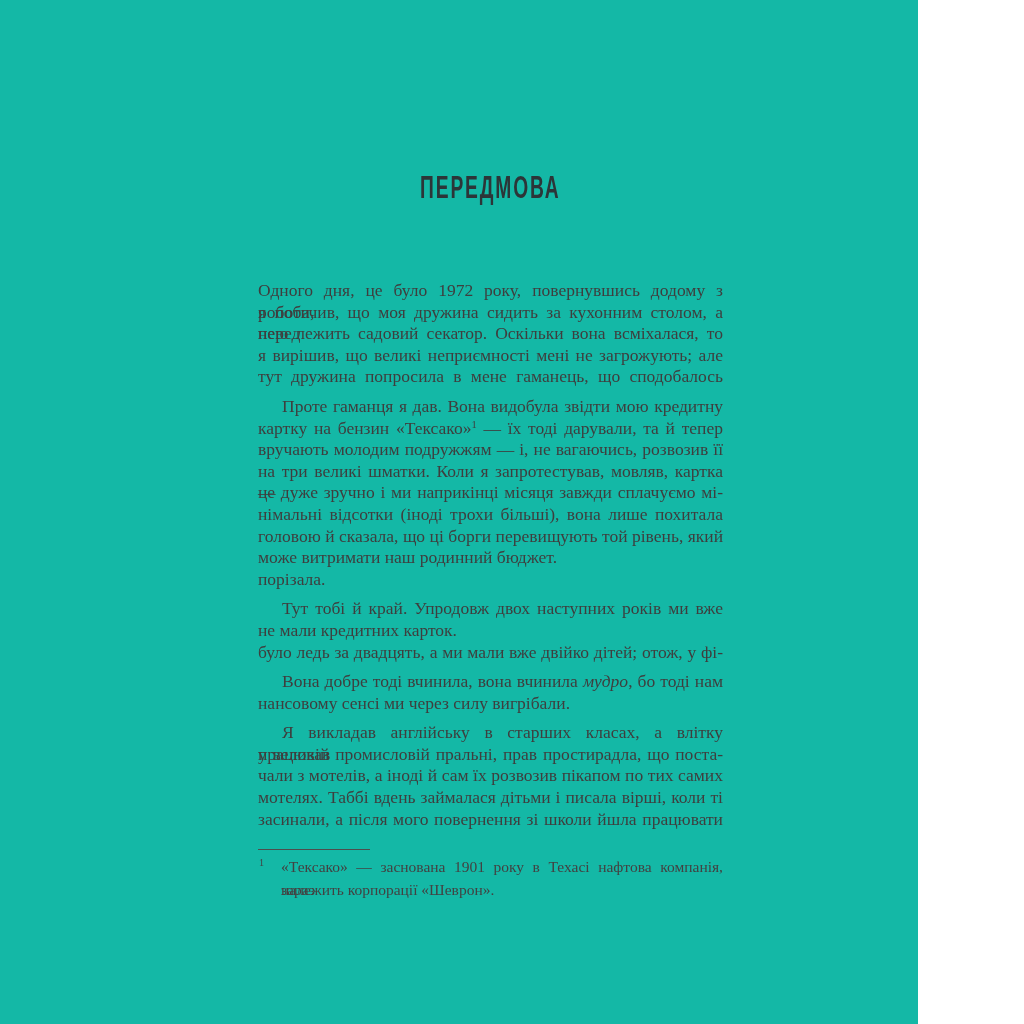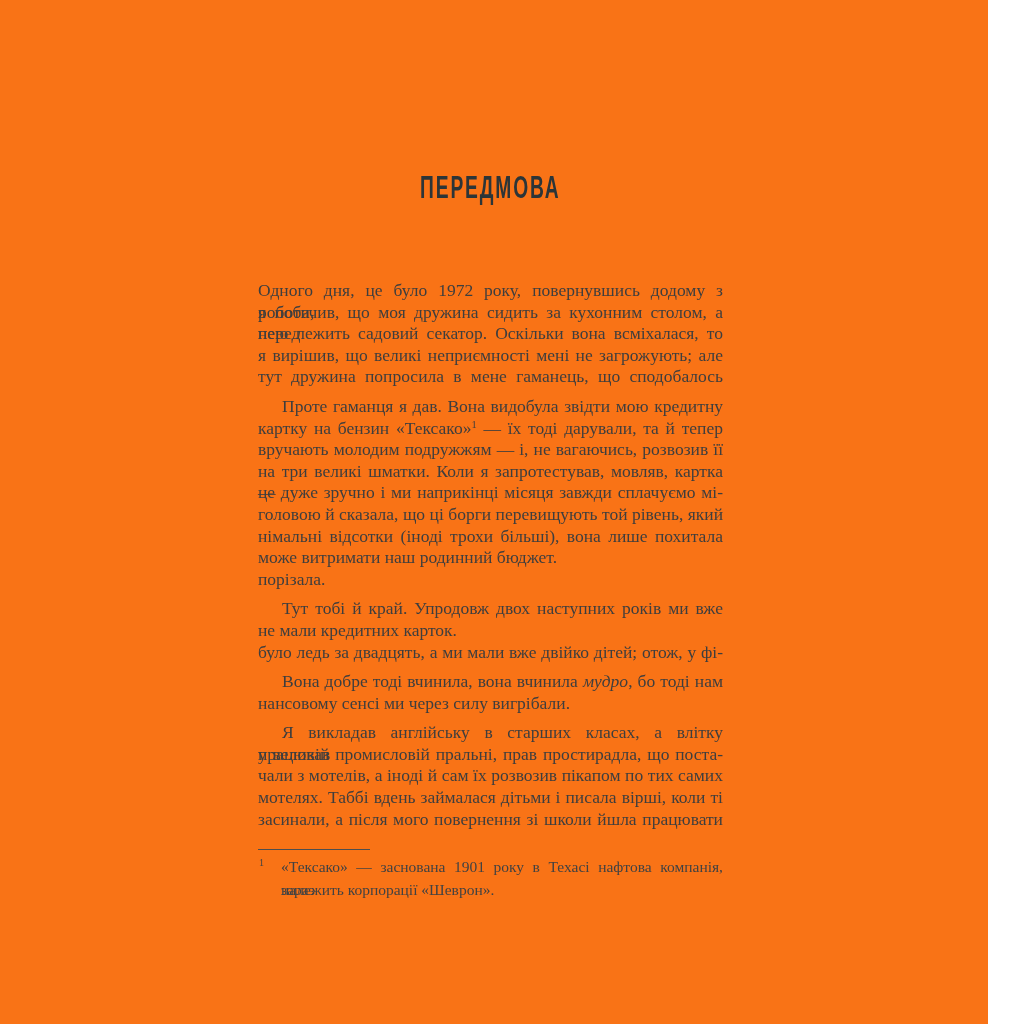--- a/index.html
+++ b/index.html
@@ -5,22 +5,22 @@
   html, body { margin: 0; padding: 0; }
   body {
     width: 1024px; height: 1024px;
     background: #ffffff;
     font-family: "Liberation Serif", serif;
     position: relative;
     overflow: hidden;
   }
   .page {
     position: absolute; left: 0; top: 0;
-    width: 988px; height: 1024px;
-    background: #f97316;
+    width: 918px; height: 1024px;
+    background: #14b8a6;
   }
   .title-wrap {
     position: absolute; left: 258px; top: 170px; width: 465px;
     text-align: center;
   }
   .title-text {
     display: inline-block;
     font-family: "Liberation Sans", sans-serif;
     font-weight: 700;
     font-size: 31px;
@@ -91,22 +91,22 @@
       <div class="line">я вирішив, що великі неприємності мені не загрожують; але</div>
       <div class="line">тут дружина попросила в мене гаманець, що сподобалось</div>
     </div>
 
     <div>
       <div class="line indent">Проте гаманця я дав. Вона видобула звідти мою кредитну</div>
       <div class="line"><span>картку на бензин «Тексако»</span><sup>1</sup> <span>— їх тоді дарували, та й тепер</span></div>
       <div class="line">вручають молодим подружжям — і, не вагаючись, розвозив її</div>
       <div class="line">на три великі шматки. Коли я запротестував, мовляв, картка —</div>
       <div class="line">це дуже зручно і ми наприкінці місяця завжди сплачуємо мі-</div>
+      <div class="line">німальні відсотки (іноді трохи більші), вона лише похитала</div>
       <div class="line">головою й сказала, що ці борги перевищують той рівень, який</div>
-      <div class="line">німальні відсотки (іноді трохи більші), вона лише похитала</div>
       <div class="line end">може витримати наш родинний бюджет.</div>
     </div>
 
     <div>
       <div class="line end">порізала.</div>
     </div>
 
     <div>
       <div class="line indent">Тут тобі й край. Упродовж двох наступних років ми вже</div>
       <div class="line end">не мали кредитних карток.</div>

